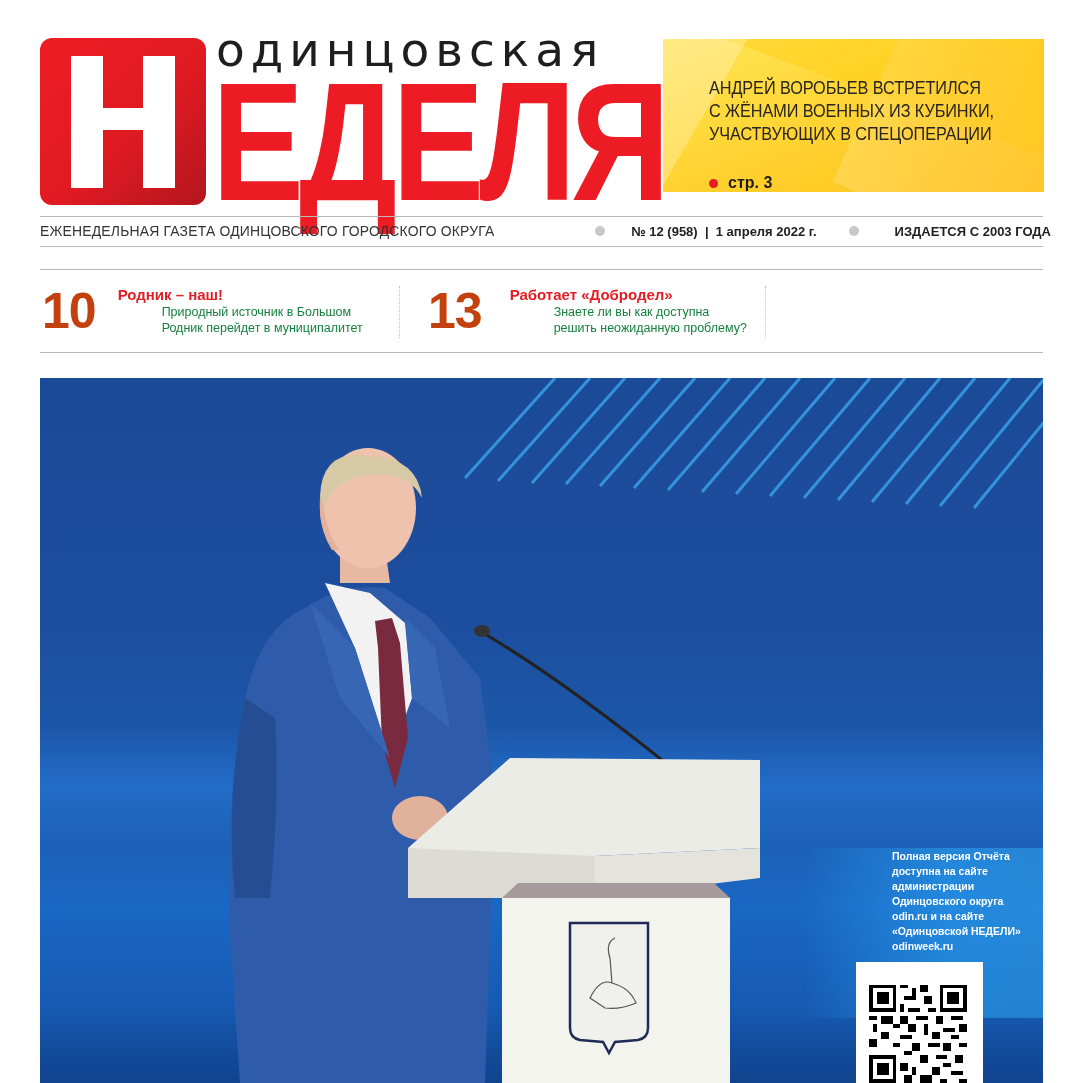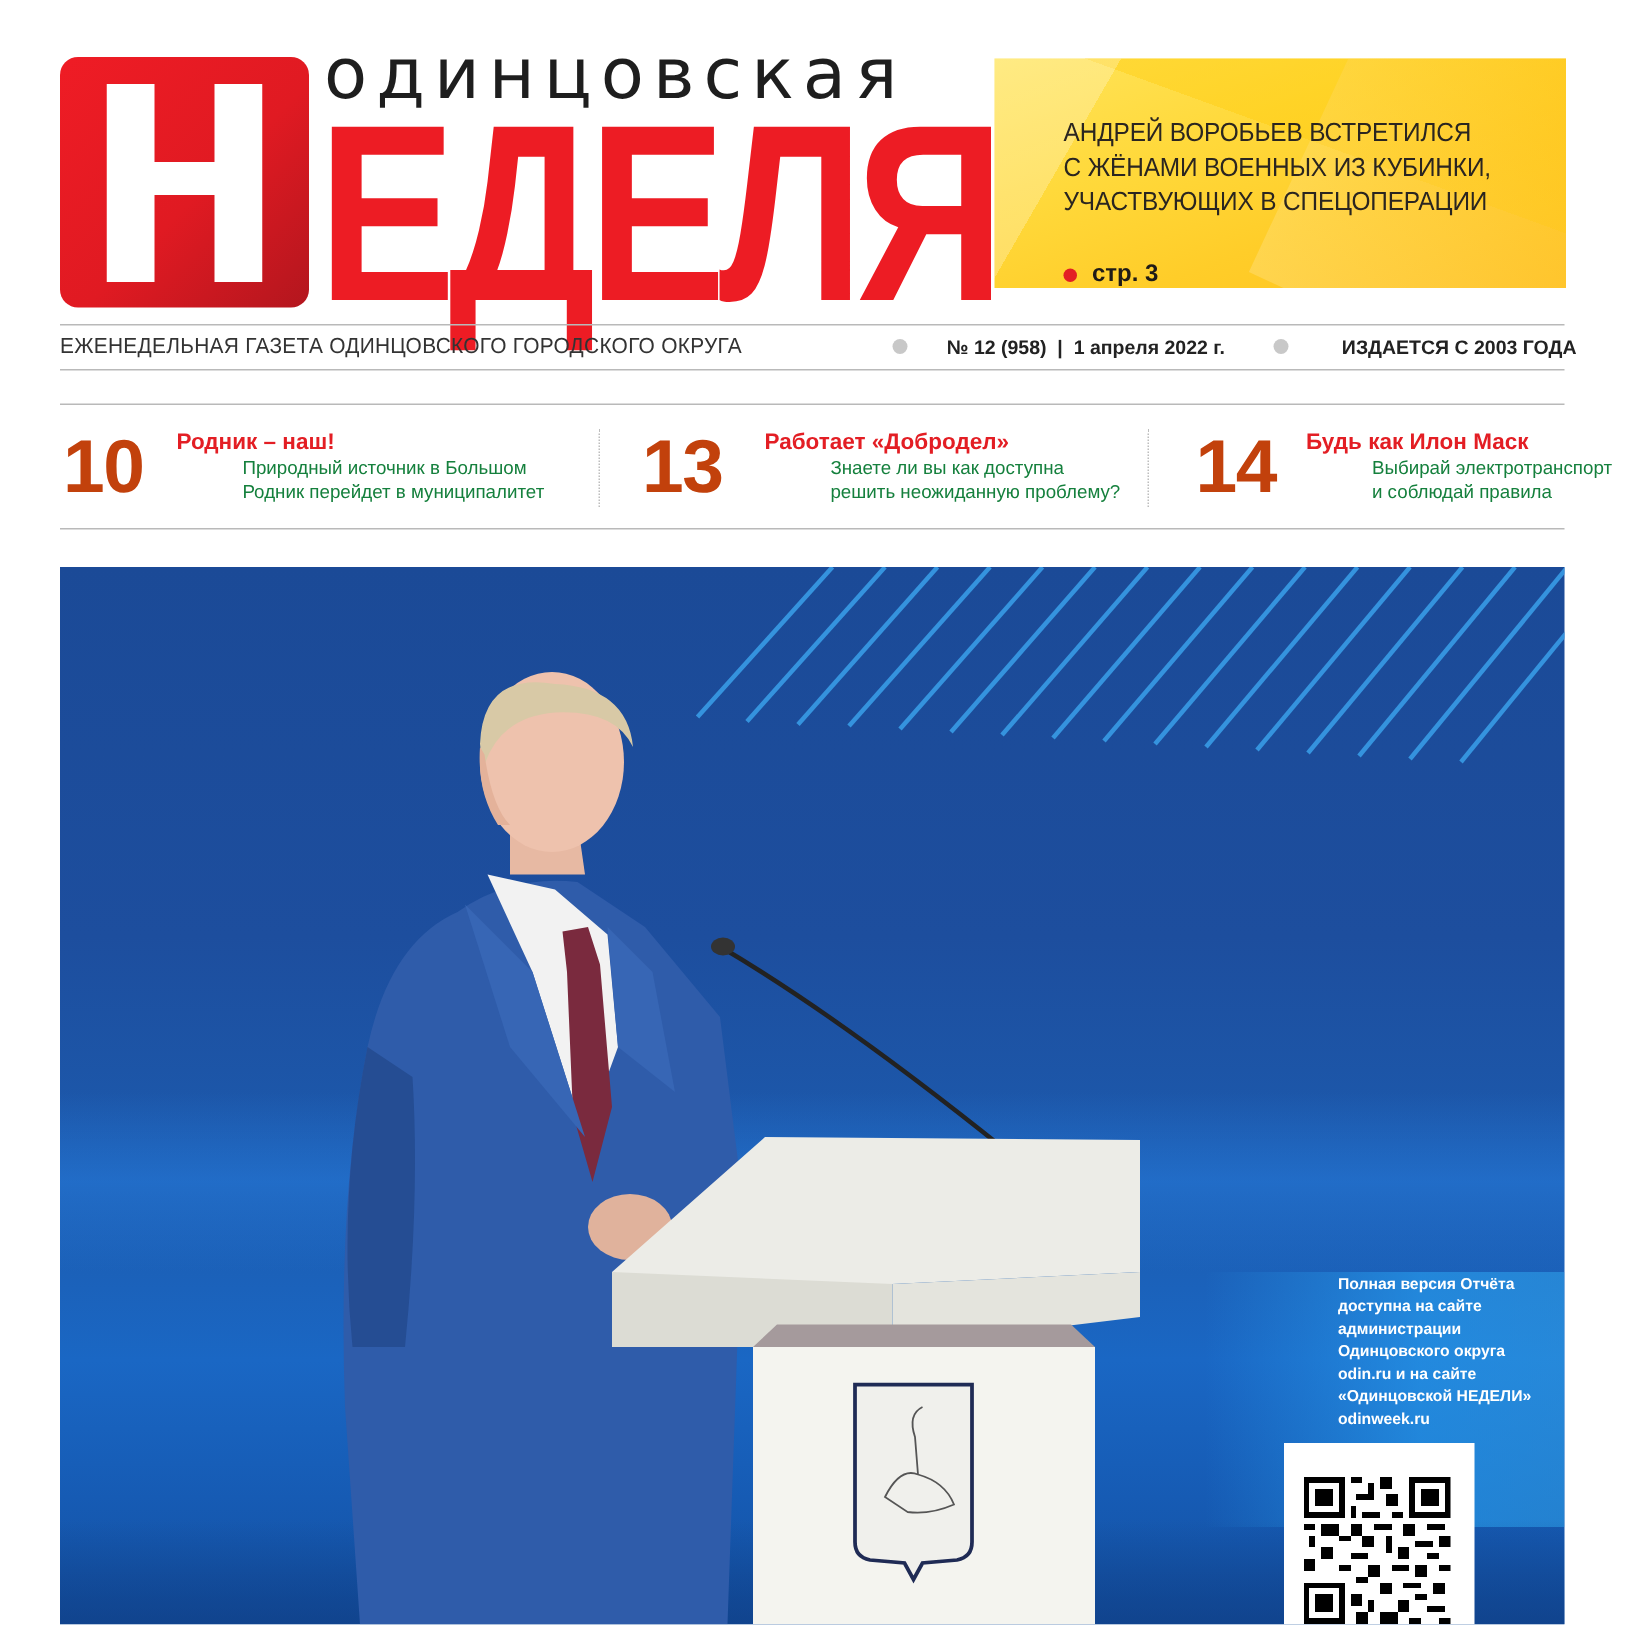--- a/index.html
+++ b/index.html
@@ -166,28 +166,20 @@
   <div class="vsep" style="left:359px"></div>
   <div class="teaser" style="position:absolute;left:388px;top:0;height:82px">
     <span class="num">13</span>
     <div class="txt" style="margin-left:28px">
       <div class="ttl">Работает «Добродел»</div>
       <div class="desc">Знаете ли вы как доступна</div>
       <div class="desc">решить неожиданную проблему?</div>
     </div>
   </div>
   <div class="vsep" style="left:725px"></div>
-  <div class="teaser" style="position:absolute;left:757px;top:0;height:82px">
-    <span class="num">14</span>
-    <div class="txt" style="margin-left:20px">
-      <div class="ttl">Будь как Илон Маск</div>
-      <div class="desc">Выбирай электротранспорт</div>
-      <div class="desc">и соблюдай правила</div>
-    </div>
-  </div>
 </div>
 <div class="rule" style="top:352px"></div>
 
 <div class="photo">
   <div class="band-light"></div>
   <div class="band-right"></div>
   <div class="band-bottom"></div>
 
   <svg class="stripes" viewBox="0 0 600 140">
     <g stroke="#3aa0ea" stroke-width="3" opacity="0.85">

